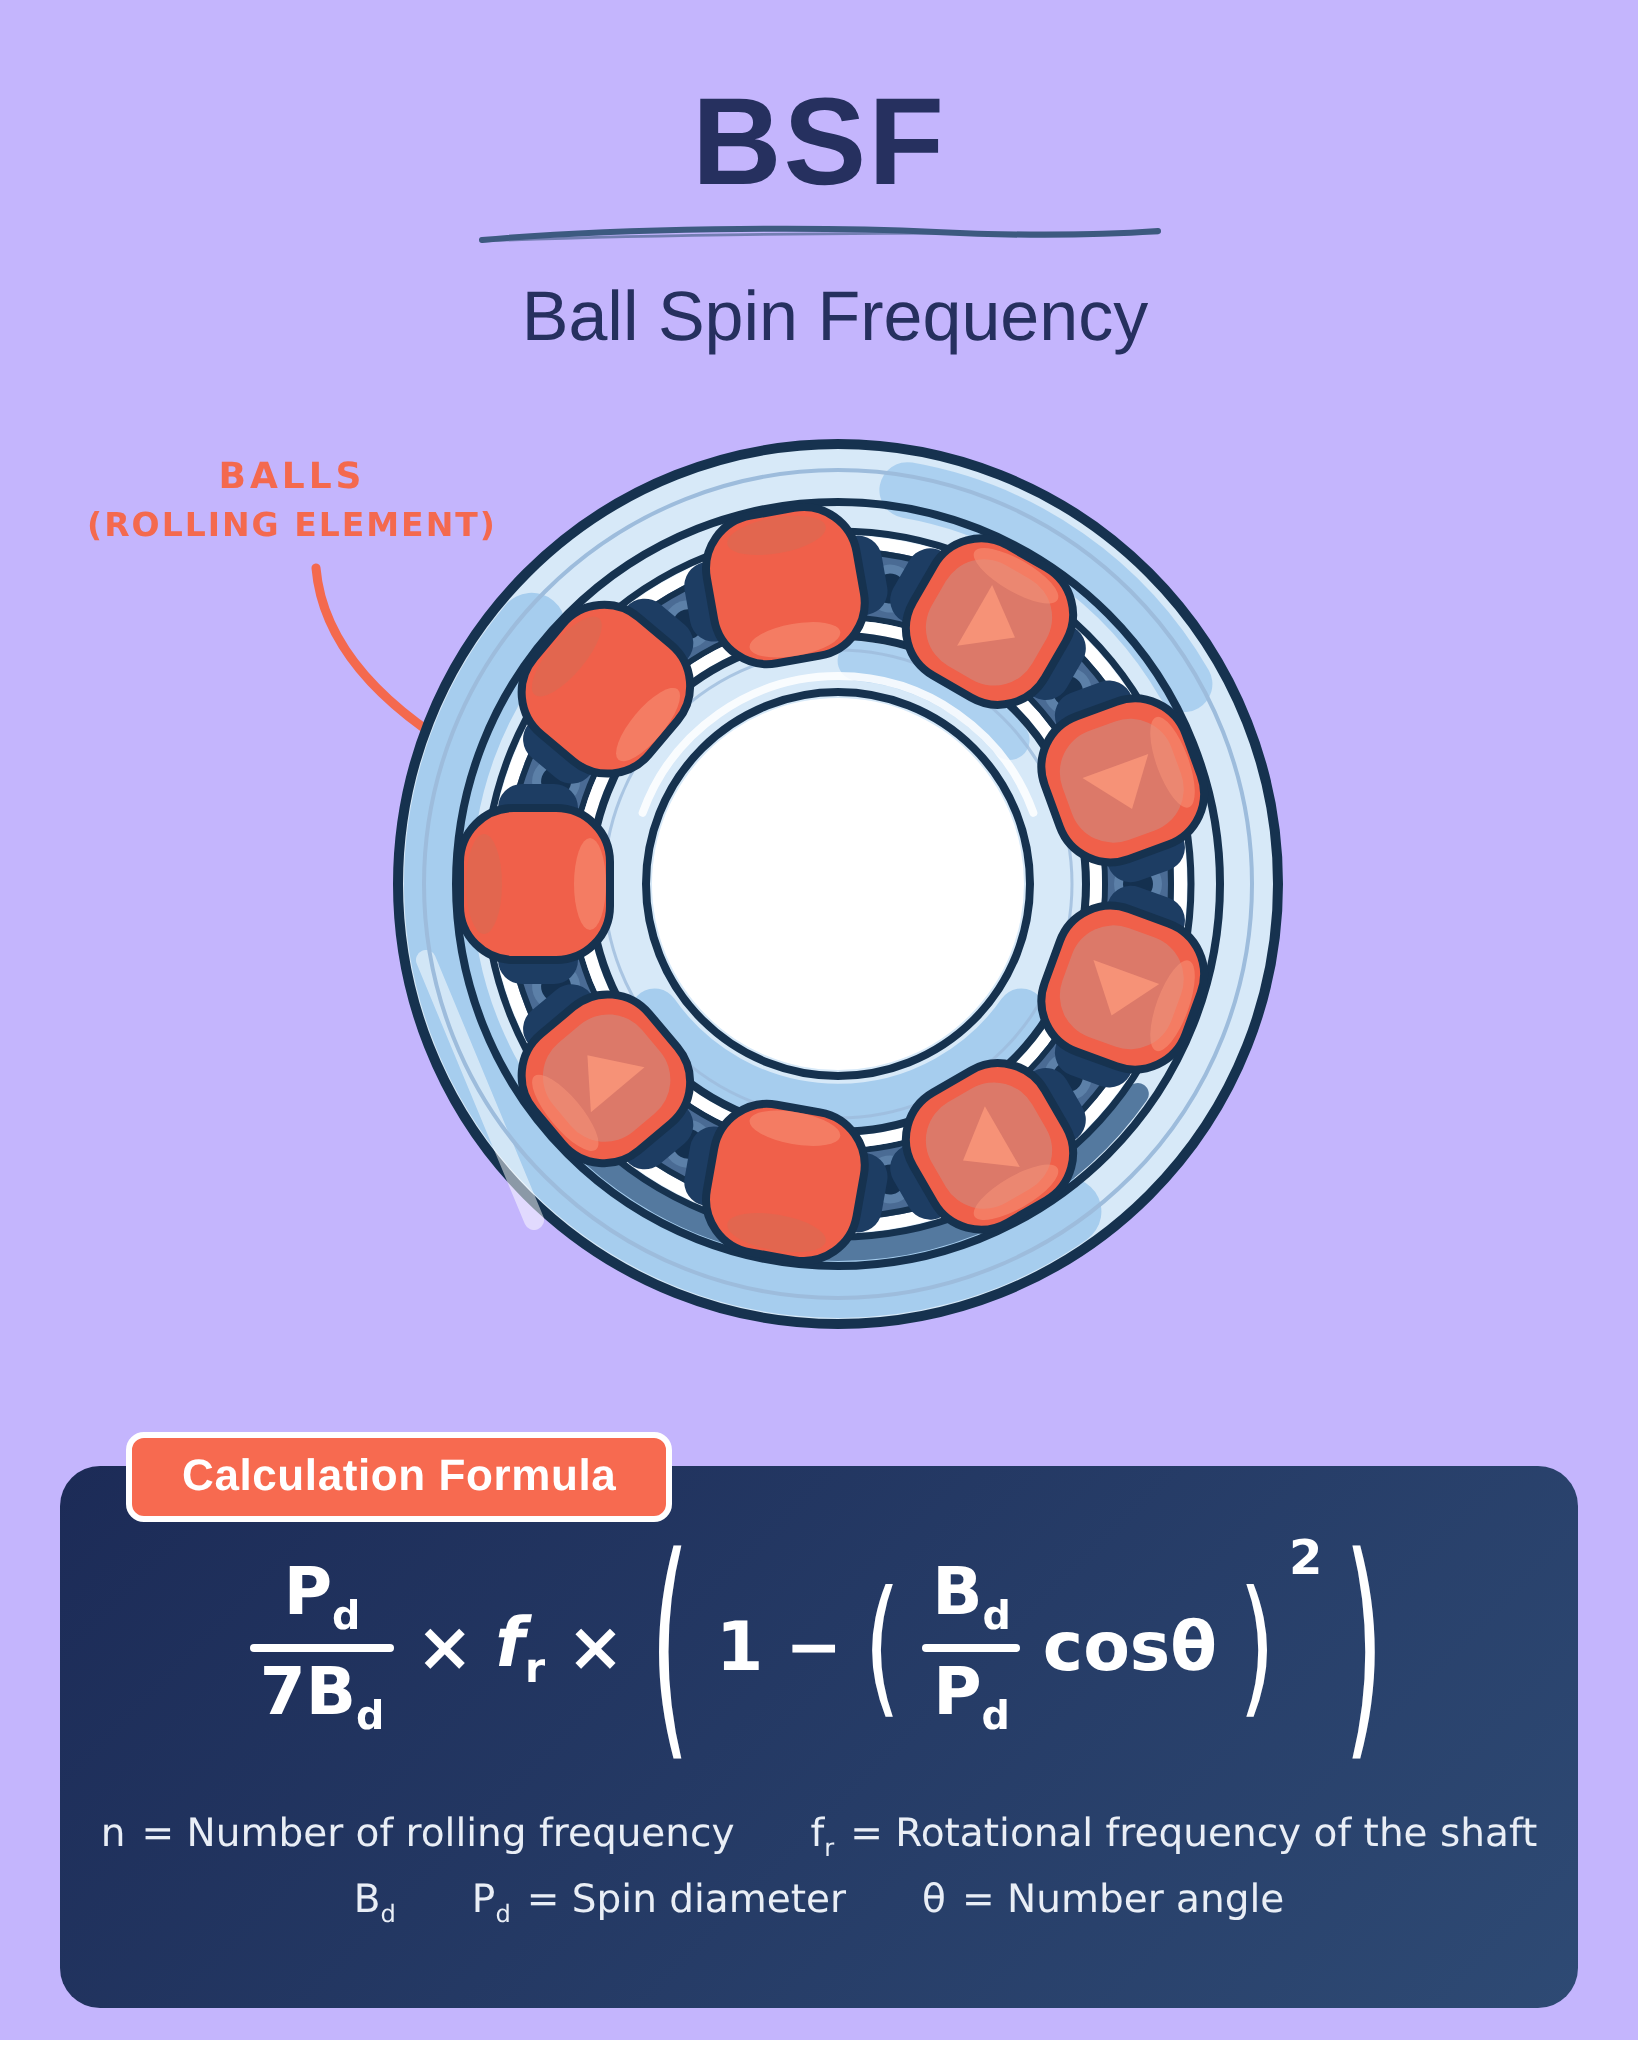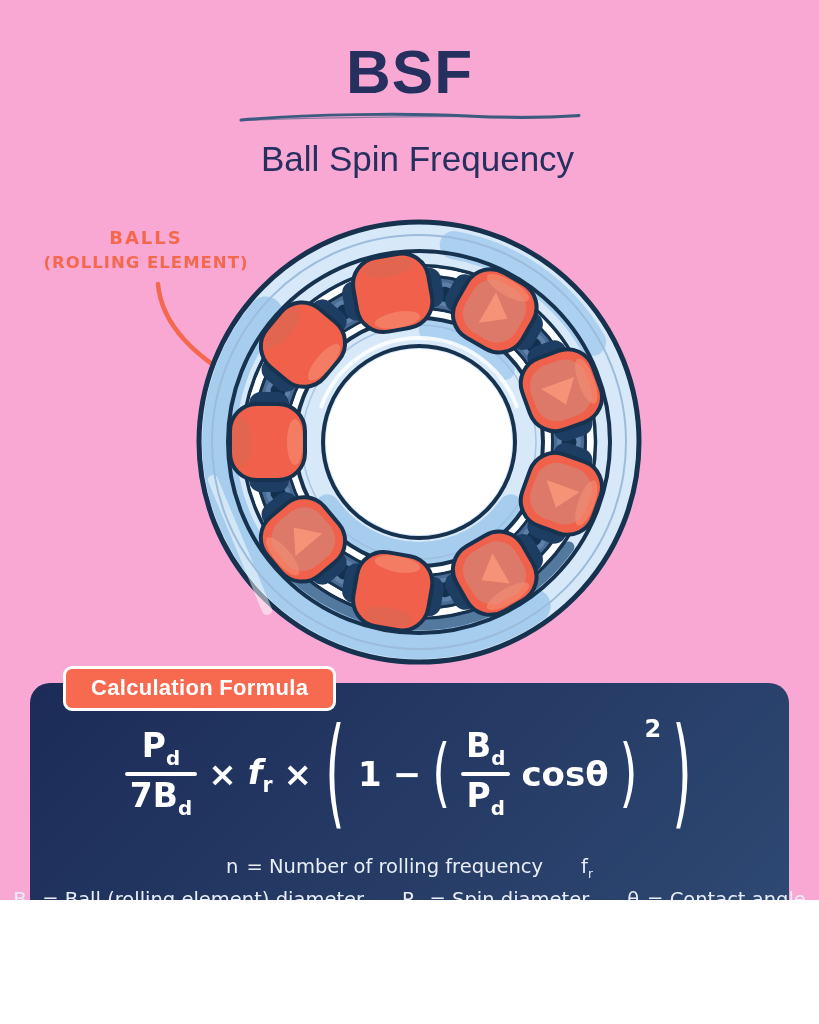--- a/index.html
+++ b/index.html
@@ -4,21 +4,21 @@
 <style>
   :root{
     --navy-text:#26305f; --underline:#3d5a80; --coral:#f4694e; --badge-bg:#f76a50;
     --panel-a:#1c2b57; --panel-b:#2e4a74; --panel-text:#e9eef6;
     --outline:#16324f; --ring-light:#d7e9f8; --ring-shade:#a6cdee; --slate-band:#54799f;
     --cage:#4a6b94; --cage-dark:#1d3d63; --ball:#f0604a; --ball-light:#f79478;
     --ball-muted:#cf8b7e; --ball-shade:#d96a54; --rivet-outer:#5c80a8; --rivet-inner:#14304f;
   }
   *{box-sizing:border-box;}
   html,body{margin:0;padding:0;background:#fff;}
-  #page{position:relative;width:819px;height:900px;background:#f9a8d4;overflow:hidden;
+  #page{position:relative;width:819px;height:1020px;background:#c4b5fd;overflow:hidden;
         font-family:"Liberation Sans",sans-serif;}
 
   
   .title{position:absolute;top:36px;left:0;right:0;margin:0;text-align:center;
          font-size:62px;font-weight:bold;letter-spacing:1px;color:var(--navy-text);}
   .underline{position:absolute;top:111px;left:50%;transform:translateX(-50%);}
   .subtitle{position:absolute;top:139px;left:0;right:0;text-align:center;
             font-size:35px;color:var(--navy-text);margin-left:16px;}
 
   
@@ -48,21 +48,21 @@
   .pocket{fill:var(--cage-dark);}
   .ballbody{fill:var(--ball);stroke:var(--outline);stroke-width:4;}
   .ballshade{fill:var(--ball-shade);opacity:.6;}
   .ballhi{fill:var(--ball-light);opacity:.55;}
   .ballmute{fill:var(--ball-muted);opacity:.6;}
   .ballwedge{fill:var(--ball-light);opacity:.95;}
   .rivetOuter{fill:var(--rivet-outer);}
   .rivetInner{fill:var(--rivet-inner);}
 
   
-  .panel{position:absolute;top:683px;left:30px;width:759px;height:271px;border-radius:20px;
+  .panel{position:absolute;top:733px;left:30px;width:759px;height:271px;border-radius:20px;
          background:linear-gradient(135deg,var(--panel-a),var(--panel-b));}
   .badge{position:absolute;top:-17px;left:33px;background:var(--badge-bg);color:#fff;
          font-weight:bold;font-size:22px;letter-spacing:.3px;padding:6px 25px 7px;
          border-radius:9px;border:3px solid #fff;}
   .formula{position:absolute;top:46px;left:0;right:0;display:flex;justify-content:center;
            align-items:center;gap:11px;color:#fff;font-weight:bold;font-size:34px;
            font-family:"DejaVu Sans",sans-serif;}
   .formula sub{font-size:.6em;}
   .frac{display:inline-flex;flex-direction:column;align-items:center;line-height:1.05;
         font-size:33px;}
@@ -194,32 +194,32 @@
     </div>
 
     <div class="legend">
       <div class="lrow">
         <span class="litem">
           <span class="sym"><span>n</span><sub></sub></span>
           <span class="ltxt">= Number of rolling frequency</span>
         </span>
         <span class="litem">
           <span class="sym"><span>f</span><sub>r</sub></span>
+          <span class="ltxt">= Rotational frequency of the shaft</span>
         </span>
       </div>
       <div class="lrow">
         <span class="litem">
           <span class="sym"><span>B</span><sub>d</sub></span>
-          <span class="ltxt">= Ball (rolling element) diameter</span>
         </span>
         <span class="litem">
           <span class="sym"><span>P</span><sub>d</sub></span>
           <span class="ltxt">= Spin diameter</span>
         </span>
         <span class="litem">
           <span class="sym"><span>θ</span><sub></sub></span>
-          <span class="ltxt">= Contact angle</span>
+          <span class="ltxt">= Number angle</span>
         </span>
       </div>
     </div>
   </section>
 
 </div>
 
 </body></html>

